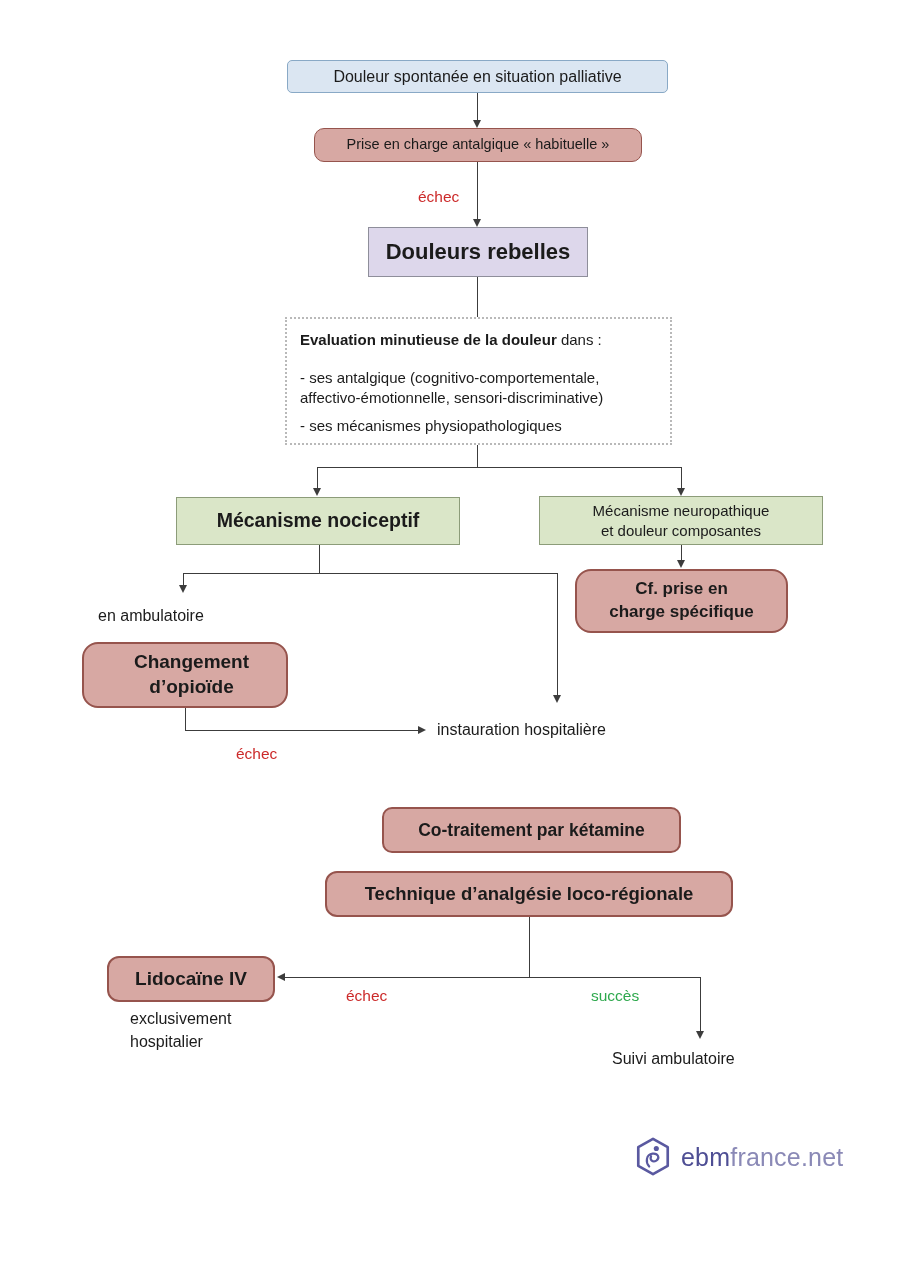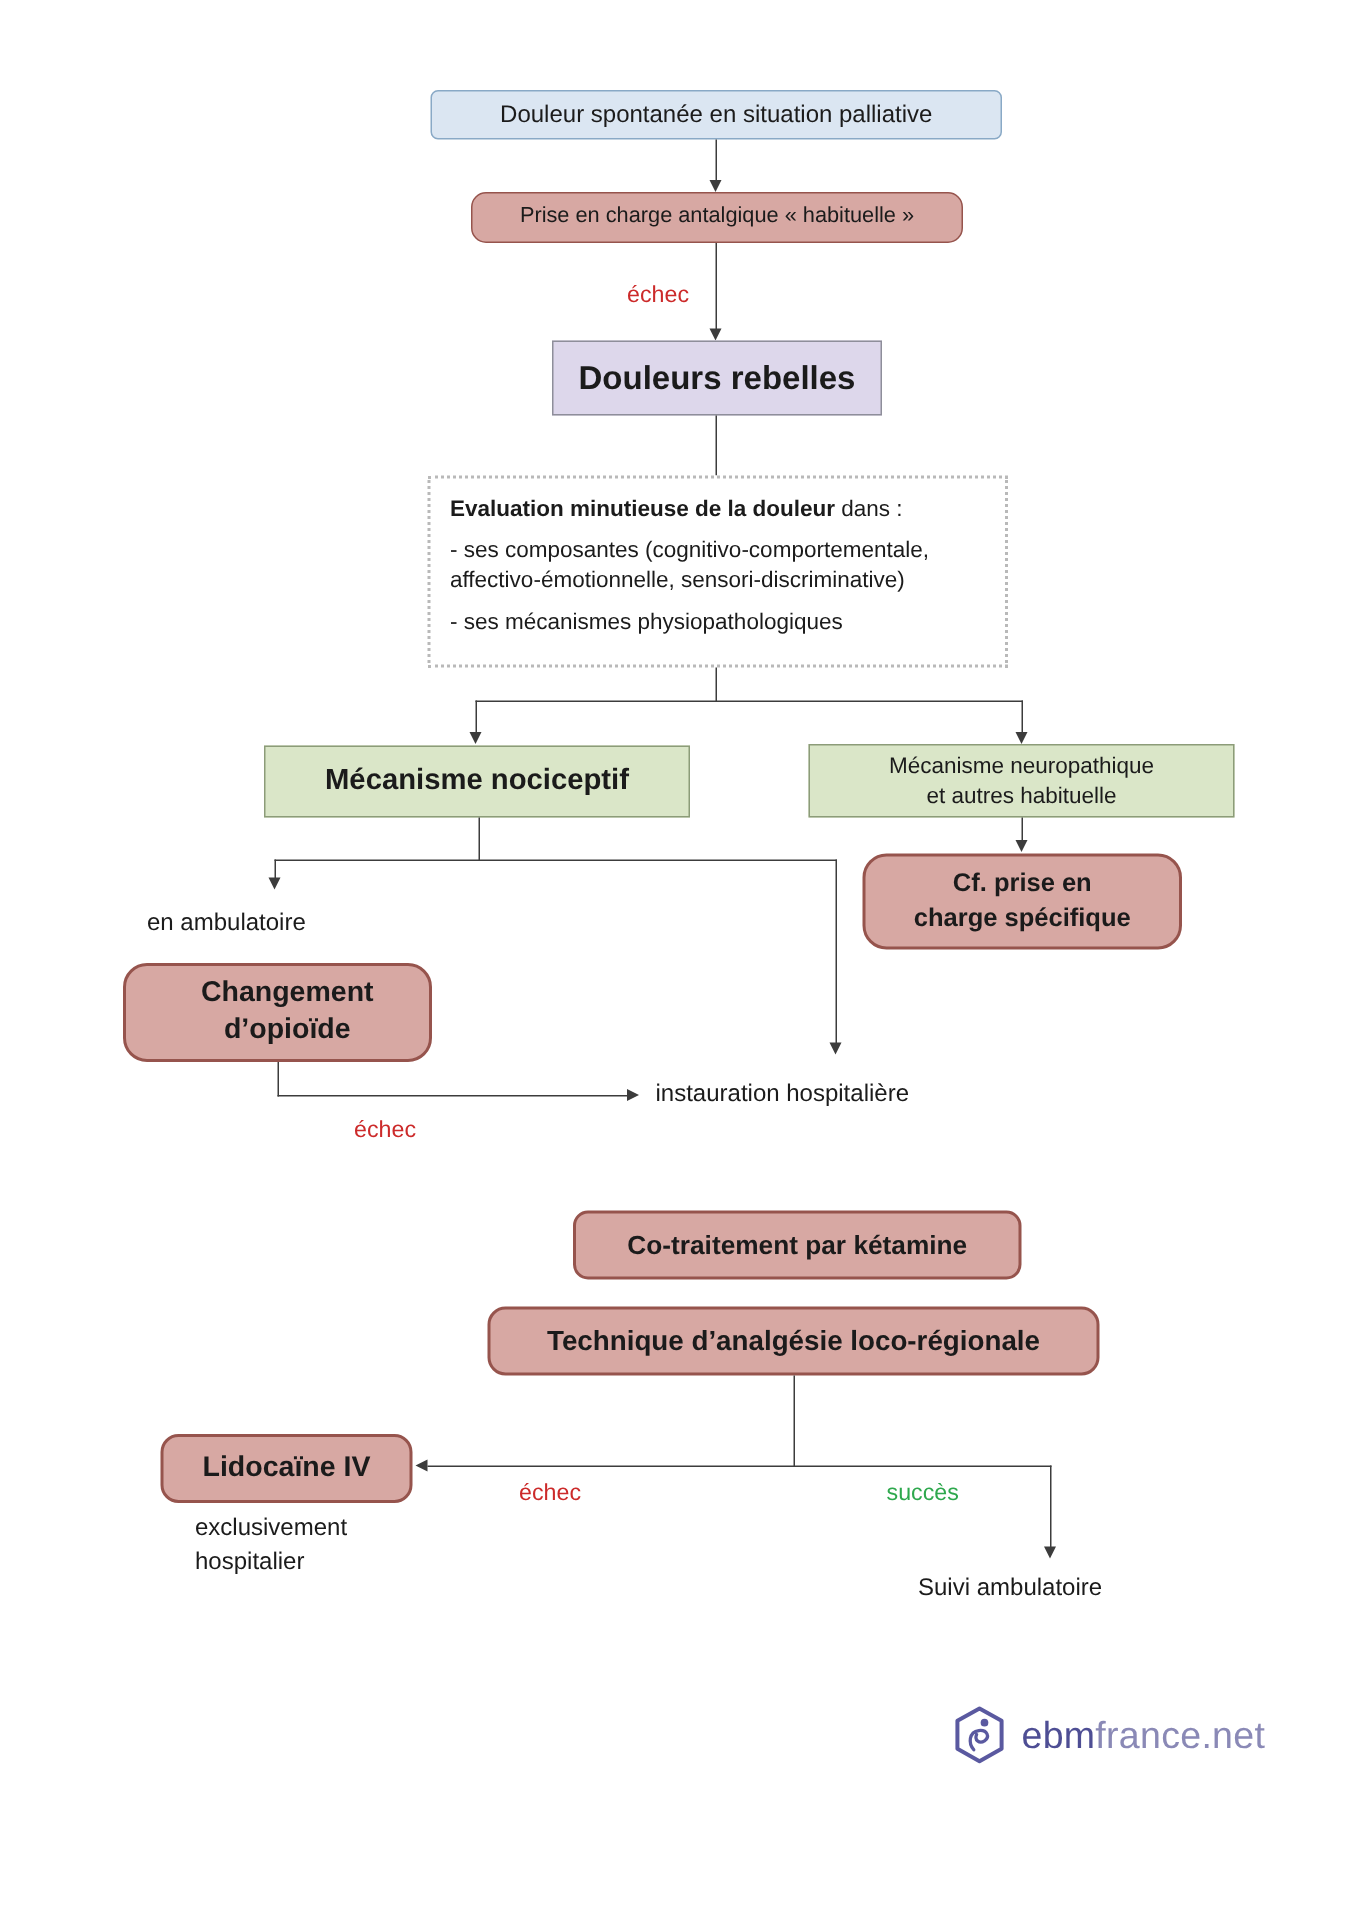--- a/index.html
+++ b/index.html
@@ -38,37 +38,37 @@
 
   <div class="line" style="left:477px;top:162px;width:1px;height:58px;"></div>
   <div class="arr d" style="left:473px;top:219px;"></div>
   <div class="lbl red" style="left:418px;top:188px;font-size:15.5px;">échec</div>
 
   <div class="node purple" style="left:368px;top:227px;width:220px;height:50px;font-size:22px;font-weight:bold;">Douleurs rebelles</div>
 
   <div class="line" style="left:477px;top:277px;width:1px;height:40px;"></div>
 
   <div class="node dotted" style="left:285px;top:317px;width:387px;height:128px;padding:11px 13px;font-size:15px;line-height:1.32;">
-    <div style="margin-bottom:7px;"><b>Evaluation minutieuse de la douleur</b><span> dans :</span></div>
-    <div> - ses composantes (cognitivo-comportementale,</div>
+    <div style="margin-bottom:18px;"><b>Evaluation minutieuse de la douleur</b><span> dans :</span></div>
+    <div> - ses antalgique (cognitivo-comportementale,</div>
     <div>affectivo-émotionnelle, sensori-discriminative)</div>
     <div style="margin-top:9px;">- ses mécanismes physiopathologiques</div>
   </div>
 
   <div class="line" style="left:477px;top:445px;width:1px;height:23px;"></div>
   <div class="line" style="left:317px;top:467px;width:365px;height:1px;"></div>
   <div class="line" style="left:317px;top:467px;width:1px;height:22px;"></div>
   <div class="arr d" style="left:313px;top:488px;"></div>
   <div class="line" style="left:681px;top:467px;width:1px;height:22px;"></div>
   <div class="arr d" style="left:677px;top:488px;"></div>
 
   <div class="node green" style="left:176px;top:497px;width:284px;height:48px;font-size:19.5px;font-weight:bold;">Mécanisme nociceptif</div>
   <div class="node green" style="left:539px;top:496px;width:284px;height:49px;font-size:15px;line-height:1.3;">
     <div>Mécanisme neuropathique</div>
-    <div>et autres habituelle</div>
+    <div>et douleur composantes</div>
   </div>
 
   <div class="line" style="left:681px;top:545px;width:1px;height:16px;"></div>
   <div class="arr d" style="left:677px;top:560px;"></div>
   <div class="node pink" style="left:575px;top:569px;width:213px;height:64px;border-radius:16px;font-size:17px;font-weight:bold;line-height:1.35;">
     <div>Cf. prise en</div>
     <div>charge spécifique</div>
   </div>
 
   <div class="line" style="left:319px;top:545px;width:1px;height:29px;"></div>

